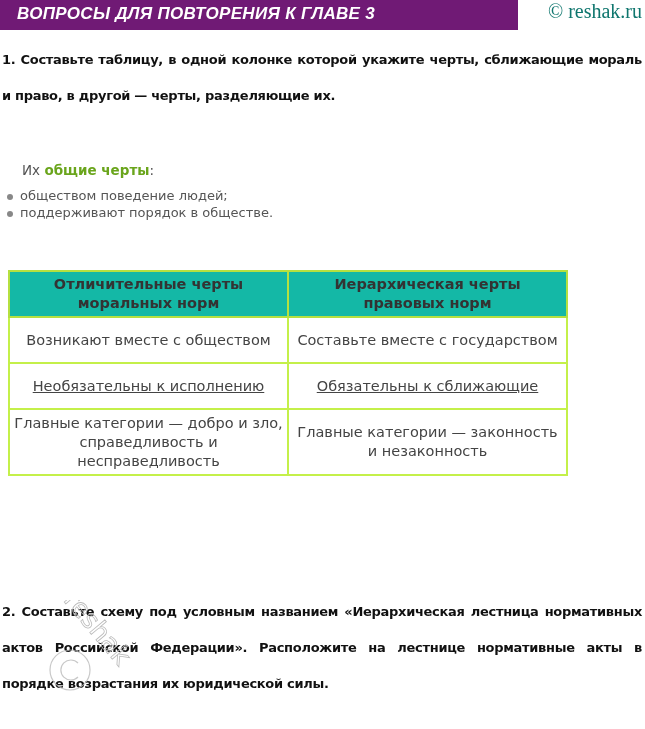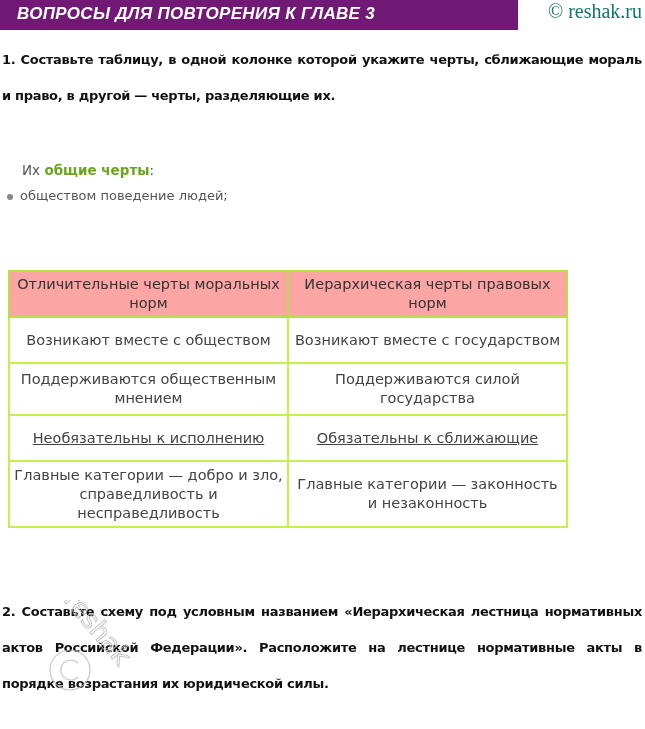--- a/index.html
+++ b/index.html
@@ -10,21 +10,21 @@
     .question { position: absolute; left: 2px; width: 640px; font-family: "DejaVu Sans", sans-serif; font-weight: bold; font-size: 13px; line-height: 36px; color: #111; text-align: justify; text-align-last: left; letter-spacing: -0.3px; }
     .q1 { top: 42px; }
     .q2 { top: 594px; }
     .common { position: absolute; left: 6px; top: 162px; font-family: "DejaVu Sans", sans-serif; font-size: 13.5px; color: #555; margin-left: 16px; }
     .common .green { color: #6aa51c; font-weight: bold; }
     .bullets { position: absolute; left: 6px; top: 188px; margin: 0; padding: 0; list-style: none; font-family: "DejaVu Sans", sans-serif; font-size: 13px; color: #555; line-height: 16.5px; }
     .bullets li { padding-left: 14px; position: relative; }
     .bullets li::before { content: ""; position: absolute; left: 1px; top: 6px; width: 6px; height: 6px; border-radius: 50%; background: #888; }
     table.norms { position: absolute; left: 8px; top: 270px; width: 560px; border-collapse: collapse; font-family: "DejaVu Sans", sans-serif; font-size: 14.5px; color: #444; }
     table.norms th, table.norms td { border: 2px solid #c4f04a; text-align: center; vertical-align: middle; padding: 0 4px; line-height: 19px; }
-    table.norms th { background: #fca5a5; color: #333; font-weight: normal; height: 44px; border-color: #b5e040; margin-top: 28px; }
+    table.norms th { background: #14b8a6; color: #333; font-weight: bold; height: 44px; border-color: #b5e040; margin-top: 28px; }
     table.norms td { background: #fff; }
     .r1 td { height: 44px; }
     .r2 td { height: 50px; }
     .r3 td { height: 50px; }
     .r4 td { height: 44px; text-decoration: underline; }
     .r5 td { height: 64px; }
     .watermark { position: absolute; left: 30px; top: 600px; width: 120px; height: 120px; pointer-events: none; }
   </style>
 </head>
 <body>
@@ -34,37 +34,34 @@
 </div>
 <div class="copyright">© reshak.ru</div>
 
 <div class="question q1">1. Составьте таблицу, в одной колонке которой укажите черты, сближающие мораль и право, в другой — черты, разделяющие их.</div>
 
 <div class="common">
   <span>Их </span><span class="green">общие черты</span><span>:</span>
 </div>
 <ul class="bullets">
   <li>обществом поведение людей;</li>
+  <li>поддерживают порядок в обществе.</li>
 </ul>
 
 <table class="norms">
   <thead>
     <tr>
       <th style="width:50%">Отличительные черты моральных норм</th>
       <th style="width:50%">Иерархическая черты правовых норм</th>
     </tr>
   </thead>
   <tbody>
     <tr class="r1">
       <td>Возникают вместе с обществом</td>
-      <td>Возникают вместе с государством</td>
-    </tr>
-    <tr class="r3">
-      <td>Поддерживаются общественным мнением</td>
-      <td>Поддерживаются силой государства</td>
+      <td>Составьте вместе с государством</td>
     </tr>
     <tr class="r4">
       <td>Необязательны к исполнению</td>
       <td>Обязательны к сближающие</td>
     </tr>
     <tr class="r5">
       <td>Главные категории — добро и зло, справедливость и несправедливость</td>
       <td>Главные категории — законность и незаконность</td>
     </tr>
   </tbody>

